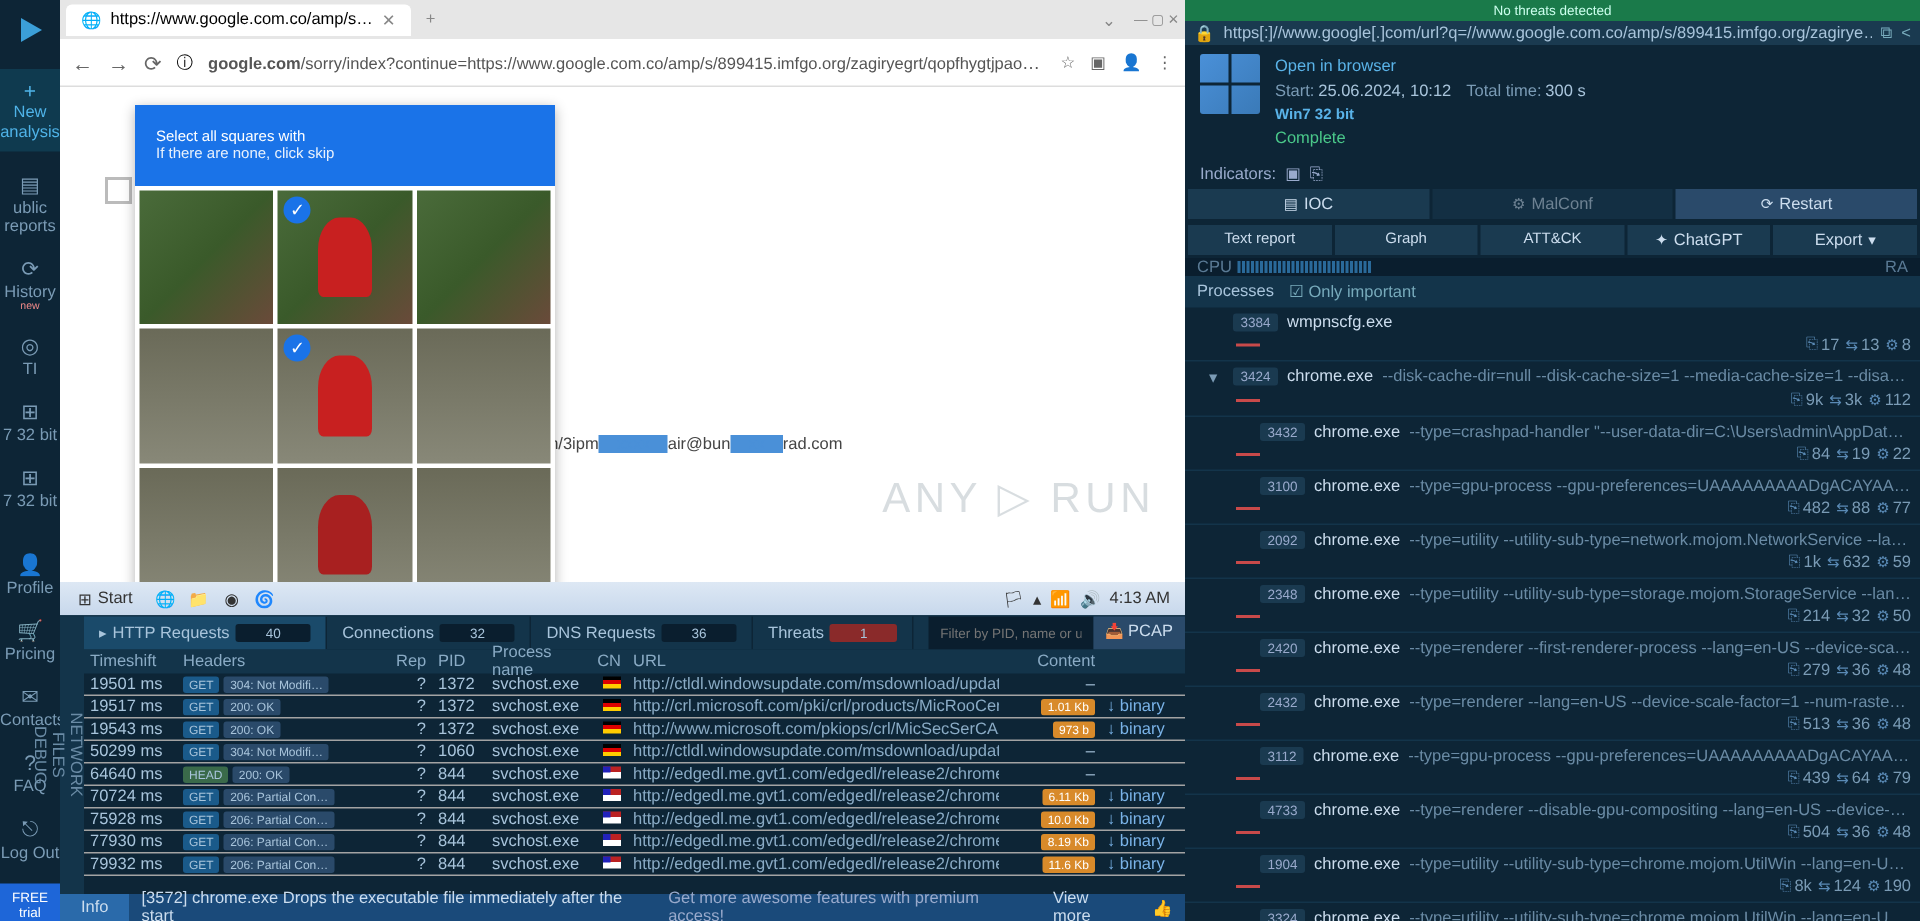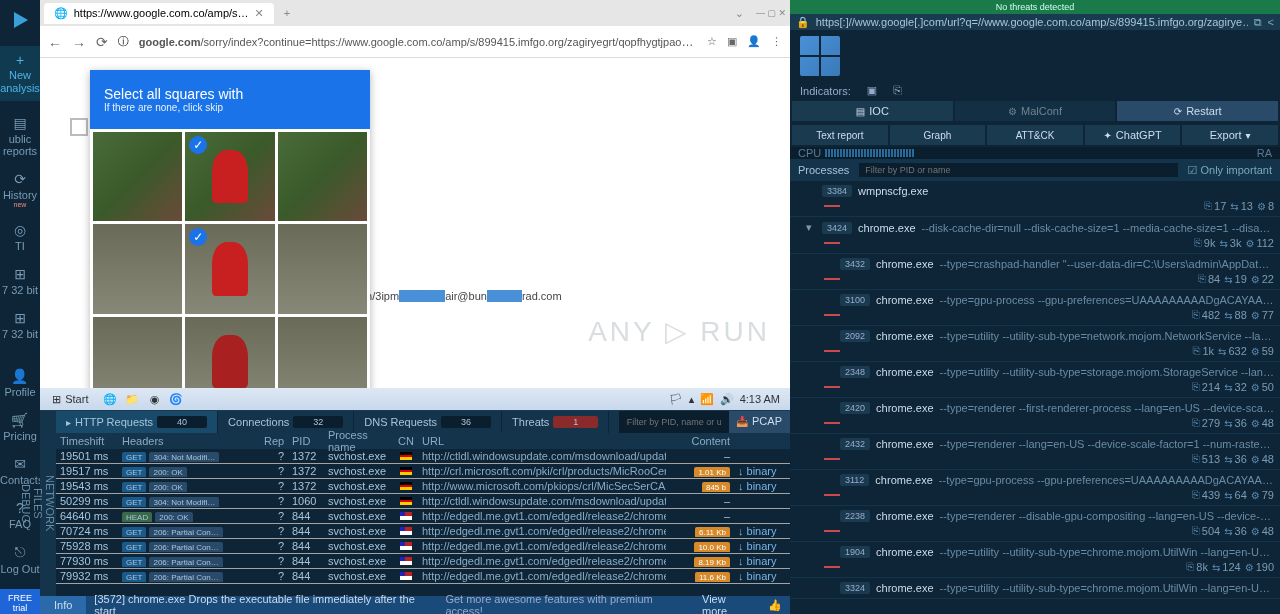--- a/index.html
+++ b/index.html
@@ -15,21 +15,21 @@
 .browser-tabs{height:26px;background:#e6e6e6;display:flex;align-items:center;padding:0 4px;gap:4px}
 .tab{display:flex;align-items:center;gap:6px;background:#fff;padding:4px 10px;border-radius:4px 4px 0 0;font-size:11px}
 .tab-close{color:#888;cursor:pointer}
 .addr-bar{height:32px;background:#fff;border-bottom:1px solid #ddd;display:flex;align-items:center;padding:0 8px;gap:10px}
 .addr-btn{color:#666;cursor:pointer;font-size:14px}
 .addr-url{flex:1;color:#555;font-size:12px;overflow:hidden;white-space:nowrap;text-overflow:ellipsis}
 .addr-icons{display:flex;gap:10px;color:#666}
 .pg-body{flex:1;position:relative;background:#fff;overflow:hidden}
 .captcha-card{position:absolute;left:50px;top:12px;width:280px;background:#fff;box-shadow:0 2px 8px rgba(0,0,0,.3)}
 .captcha-head{background:#1a73e8;color:#fff;padding:16px 14px}
-.captcha-head .line1{font-size:14px}
+.captcha-head .line1{font-size:10px}
 .captcha-head .line2{font-size:22px;font-weight:bold;margin:2px 0}
 .captcha-head .line3{font-size:10px;opacity:.9}
 .captcha-grid{display:grid;grid-template-columns:repeat(3,1fr);gap:3px;padding:3px;background:#fff}
 .captcha-cell{aspect-ratio:1;background:linear-gradient(135deg,#4a6b3a 0%,#3a5a2a 50%,#6a4a3a 100%);position:relative}
 .captcha-cell.road{background:linear-gradient(180deg,#6a6a58 0%,#888878 100%)}
 .captcha-cell .rider{position:absolute;left:30%;top:20%;width:40%;height:60%;background:#c82020;border-radius:40% 40% 10% 10%}
 .captcha-cell .check{position:absolute;left:4px;top:4px;width:18px;height:18px;background:#1a73e8;border-radius:50%;display:flex;align-items:center;justify-content:center;color:#fff;font-size:12px}
 .sidebox{position:absolute;left:56px;top:150px;font-size:10.5px;color:#333;line-height:1.4;max-width:300px}
 .chk{width:18px;height:18px;border:2px solid #bbb;display:inline-block;position:absolute;left:30px;top:60px}
 .email-frag{position:absolute;left:320px;top:232px;font-size:11px;color:#444}
@@ -53,21 +53,21 @@
 .net-head{display:flex;background:#13344a;color:#8aabC5;font-size:9px;height:16px;align-items:center}
 .net-head div{padding:0 4px}
 .net-rows{flex:1;overflow:hidden}
 .net-row{display:flex;align-items:center;height:15px;color:#a8c4db;font-size:9px;border-bottom:1px solid #a3a3a3}
 .net-row div{padding:0 4px;overflow:hidden;white-space:nowrap}
 .col-ts{width:62px}
 .col-hd{width:142px}
 .col-rep{width:28px;text-align:right}
 .col-pid{width:36px}
 .col-pn{width:70px}
-.col-cn{width:24px;text-align:center}
+.col-cn{width:24px;text-align:right}
 .col-url{flex:1;color:#8aabC5}
 .col-ct{width:68px;text-align:right}
 .col-ty{width:56px}
 .method-get{background:#1a5a8a;padding:1px 4px;border-radius:2px;font-size:8px;margin-right:3px}
 .method-head{background:#3a6a4a;padding:1px 4px;border-radius:2px;font-size:8px;margin-right:3px}
 .status{background:#2a4a6a;padding:1px 4px;border-radius:2px;font-size:8px}
 .size-b{background:#d88a2a;color:#fff;padding:1px 4px;border-radius:2px;font-size:8px}
 .typ-b{color:#7ab3e8}
 .flag-de{display:inline-block;width:12px;height:8px;background:linear-gradient(#000 33%,#d00 33% 66%,#fc0 66%)}
 .flag-us{display:inline-block;width:12px;height:8px;background:linear-gradient(#b22 50%,#fff 50%);position:relative}
@@ -85,21 +85,21 @@
 .meta{display:flex;padding:6px 10px;gap:10px}
 .win-logo{width:40px;height:40px;background:linear-gradient(135deg,#4a90d8,#3a7ab8);border-radius:2px;position:relative}
 .win-logo::before,.win-logo::after{content:'';position:absolute;background:#0d2536}
 .win-logo::before{left:48%;top:0;width:4%;height:100%}
 .win-logo::after{top:48%;left:0;height:4%;width:100%}
 .meta-txt{font-size:9px;line-height:1.5}
 .meta-txt a{color:#5ab3e8}
 .meta-txt .lbl{color:#7a9bb5}
 .os-badge{font-size:10px;color:#5ab3e8;font-weight:bold}
 .status-c{color:#4ac88a}
-.ind-row{padding:2px 10px;font-size:9px;color:#9ac;display:flex;gap:16px;align-items:flex-end}
+.ind-row{padding:2px 10px;font-size:9px;color:#9ac;display:flex;gap:6px;align-items:flex-end}
 .act-row{display:flex;gap:2px;padding:2px}
 .act-btn{flex:1;background:#1a3a50;color:#cde;text-align:center;padding:4px 0;font-size:10px;cursor:pointer;display:flex;align-items:center;justify-content:center;gap:4px}
 .act-btn.restart{background:#2a4a6a}
 .proc-head{display:flex;align-items:center;padding:4px 8px;background:#13344a;font-size:10px;gap:10px}
 .proc-head .filt{flex:1;background:#0a1e2e;border:none;color:#7a9bb5;padding:2px 6px;font-size:9px}
 .cpu-strip{height:12px;background:#0a1e2e;display:flex;padding:0 8px;font-size:8px;color:#5a7a95;align-items:center;gap:4px}
 .cpu-strip .bars{flex:1;display:flex;gap:1px;height:8px}
 .cpu-strip .bars span{width:2px;background:#2a6a9a;height:100%}
 .proc-list{flex:1;overflow:hidden}
 .proc-row{border-bottom:1px solid #13344a;padding:4px 6px;font-size:9px}
@@ -286,21 +286,21 @@
             <div class="col-ty"><span class="typ-b">↓ binary</span></div>
           </div>
           <div class="net-row">
             <div class="col-ts">19543 ms</div>
             <div class="col-hd"><span class="method-get">GET</span><span class="status">200: OK</span></div>
             <div class="col-rep">?</div>
             <div class="col-pid">1372</div>
             <div class="col-pn">svchost.exe</div>
             <div class="col-cn"><span class="flag-de"></span></div>
             <div class="col-url">http://www.microsoft.com/pkiops/crl/MicSecSerCA2011_2011-10-18.crl</div>
-            <div class="col-ct"><span class="size-b">845 b</span></div>
+            <div class="col-ct"><span class="size-b">973 b</span></div>
             <div class="col-ty"><span class="typ-b">↓ binary</span></div>
           </div>
           <div class="net-row">
             <div class="col-ts">50299 ms</div>
             <div class="col-hd"><span class="method-get">GET</span><span class="status">304: Not Modifi…</span></div>
             <div class="col-rep">?</div>
             <div class="col-pid">1060</div>
             <div class="col-pn">svchost.exe</div>
             <div class="col-cn"><span class="flag-de"></span></div>
             <div class="col-url">http://ctldl.windowsupdate.com/msdownload/update/v3/static/trustedr/en/disallowe…</div>
@@ -379,20 +379,26 @@
   <div class="url-bar">
     <span class="lock">🔒</span>
     <span class="url">https[:]//www.google[.]com/url?q=//www.google.com.co/amp/s/899415.imfgo.org/zagirye…</span>
     <div class="acts">
         <span>⧉</span>
         <span>&lt;</span>
       </div>
   </div>
   <div class="meta">
     <div class="win-logo"></div>
+    <div class="meta-txt">
+      <a>Open in browser</a><br>
+      <span class="lbl">Start:</span> <span>25.06.2024, 10:12</span> &nbsp;&nbsp; <span class="lbl">Total time:</span> <span>300 s</span><br>
+      <span class="os-badge">Win7 32 bit</span><br>
+      <span class="status-c">Complete</span>
+    </div>
   </div>
   <div class="ind-row">
       <span>Indicators:</span>
       <span>▣</span>
       <span>⎘</span>
     </div>
   <div class="act-row">
     <div class="act-btn">▤ <span>IOC</span></div>
     <div class="act-btn" style="opacity:.5">⚙ <span>MalConf</span></div>
     <div class="act-btn restart">⟳ <span>Restart</span></div>
@@ -435,21 +441,20 @@
         <span></span>
         <span></span>
         <span></span>
         <span></span>
         <span></span>
       </div>
     <span>RA</span>
   </div>
   <div class="proc-head">
     <span>Processes</span>
-    <input class="filt" placeholder="Filter by PID or name" style="">
     <span style="color:#7ab">☑ <span>Only important</span></span>
   </div>
   <div class="proc-list" id="proc-list">
       <div class="proc-row">
         <div class="proc-line1" style="padding-left:10px">
           <span class="expand"></span>
           <span class="proc-pid">3384</span>
           <span class="proc-name">wmpnscfg.exe</span>
           <span class="proc-args"></span>
         </div>
@@ -568,21 +573,21 @@
         <div class="proc-line2">
           <span class="redbar"></span>
           <span class="m"><span class="ico">⎘</span>439</span>
           <span class="m"><span class="ico">⇆</span>64</span>
           <span class="m"><span class="ico">⚙</span>79</span>
         </div>
       </div>
       <div class="proc-row">
         <div class="proc-line1" style="padding-left:28px">
           <span class="expand"></span>
-          <span class="proc-pid">2238</span>
+          <span class="proc-pid">4733</span>
           <span class="proc-name">chrome.exe</span>
           <span class="proc-args">--type=renderer --disable-gpu-compositing --lang=en-US --device-scale-factor=1 --num-raster-threads=2 --enable-m…</span>
         </div>
         <div class="proc-line2">
           <span class="redbar"></span>
           <span class="m"><span class="ico">⎘</span>504</span>
           <span class="m"><span class="ico">⇆</span>36</span>
           <span class="m"><span class="ico">⚙</span>48</span>
         </div>
       </div>

